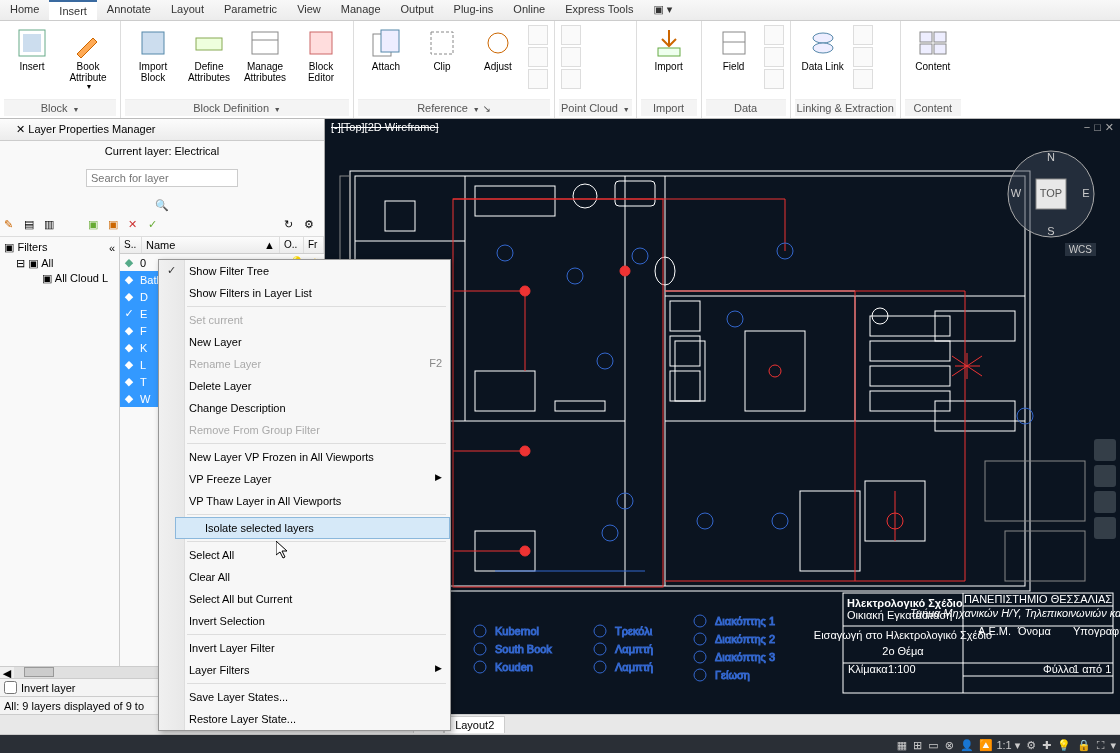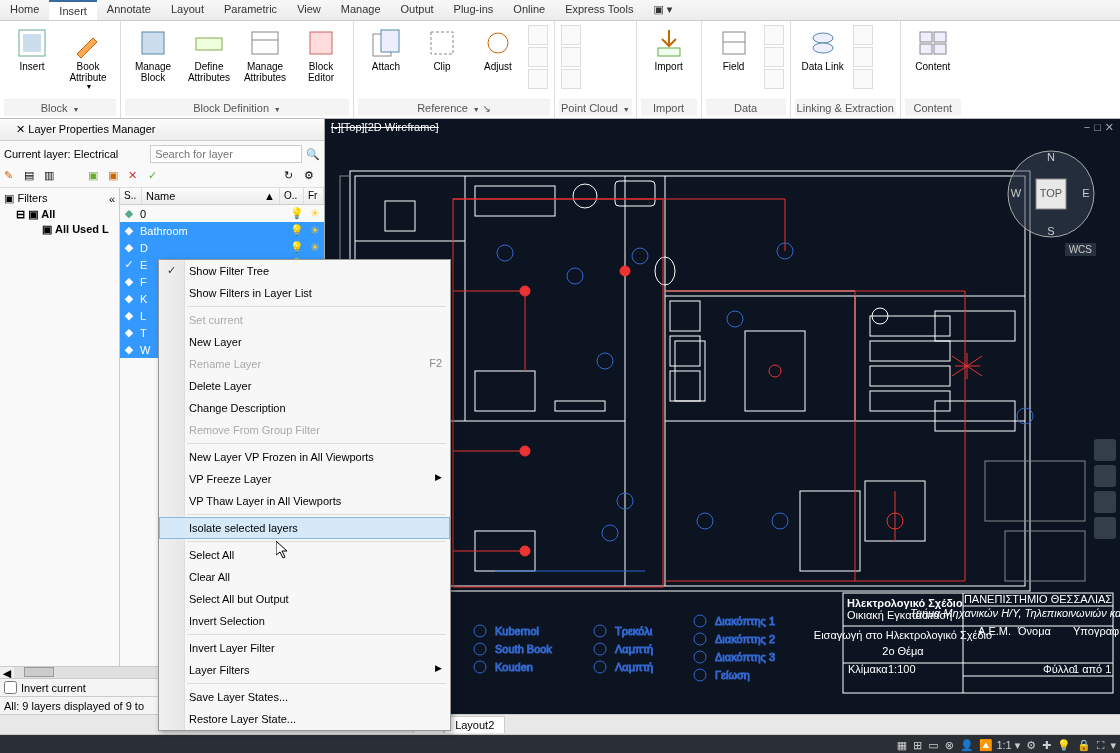--- a/index.html
+++ b/index.html
@@ -21,48 +21,48 @@
   .ribbon-small-btn { width: 20px; height: 20px; border: 1px solid #ddd; background: #fafafa; cursor: pointer; }
   .ribbon-group-label { text-align: center; font-size: 10px; color: #555; background: #f4f4f4; padding: 2px; border-top: 1px solid #eee; }
   .dropdown-arrow { font-size: 7px; margin-left: 2px; }
 
   
   .main-area { display: flex; height: 595px; }
   
   
   .layer-panel { width: 325px; display: flex; flex-direction: column; background: #f9f9f9; border-right: 1px solid #aaa; }
   .layer-panel-title { padding: 4px 16px; background: linear-gradient(to bottom, #fcfcfc, #ececec); border-bottom: 1px solid #ccc; font-size: 11px; }
-  .layer-search-row { display: flex; align-items: center; padding: 4px; gap: 4px; }
+  .layer-search-row { display: flex; align-items: center; padding: 4px; gap: 12px; flex-direction: column; }
   .layer-search-row input { flex: 1; padding: 2px 4px; border: 1px solid #ccc; font-size: 11px; background: #fff; }
   .layer-toolbar { display: flex; gap: 4px; padding: 2px 4px; border-bottom: 1px solid #ddd; }
   .layer-toolbar-icon { width: 16px; height: 16px; cursor: pointer; }
   .layer-body { display: flex; flex: 1; }
   .filter-tree { width: 120px; border-right: 1px solid #ccc; padding: 2px; }
   .filter-tree-header { display: flex; align-items: center; justify-content: space-between; padding: 2px; font-size: 11px; }
-  .tree-item { padding: 1px 2px 1px 14px; font-size: 11px; cursor: pointer; font-weight: bold; }
+  .tree-item { padding: 1px 2px 1px 14px; font-size: 11px; cursor: pointer; }
   .tree-item.indent { padding-left: 40px; }
   .layer-list { flex: 1; display: flex; flex-direction: column; }
   .layer-list-header { display: flex; background: linear-gradient(to bottom, #fcfcfc, #ececec); border-bottom: 1px solid #ccc; }
   .layer-col { padding: 2px 4px; border-right: 1px solid #ddd; font-size: 10px; overflow: hidden; white-space: nowrap; }
   .layer-row { display: flex; height: 17px; align-items: center; cursor: pointer; }
   .layer-row.selected { background: #3399ff; color: #fff; }
   .layer-row .icon-cell { width: 18px; text-align: center; }
   
   
   .canvas-area { flex: 1; position: relative; background: #0b1420; overflow: hidden; text-align: right; }
   .canvas-title { position: absolute; top: 2px; left: 6px; color: #fff; font-size: 11px; }
   .canvas-winbtns { position: absolute; top: 2px; right: 6px; color: #aaa; display: flex; gap: 4px; }
   .viewcube { position: absolute; top: 30px; right: 24px; width: 90px; height: 90px; }
   .nav-bar-right { position: absolute; right: 4px; top: 320px; display: flex; flex-direction: column; gap: 4px; }
   .nav-btn { width: 22px; height: 22px; background: rgba(80,90,100,0.6); border-radius: 3px; }
   
   
   .context-menu { position: absolute; left: 158px; top: 259px; width: 293px; background: #f7f7f7; border: 1px solid #979797; box-shadow: 2px 2px 6px rgba(0,0,0,0.3); z-index: 100; }
   .context-menu-item { padding: 4px 8px 4px 30px; font-size: 12px; cursor: pointer; position: relative; }
-  .context-menu-item.highlighted { background: #d6e9f8; border: 1px solid #8cb8dc; padding: 3px 7px 3px 29px; }
+  .context-menu-item.highlighted { background: #d6e9f8; border: 1px solid #8cb8dc; padding: 3px 7px 3px 29px; margin-left: 16px; }
   .context-menu-item.disabled { color: #aaa; }
   .context-menu-sep { height: 1px; background: #ddd; margin: 2px 4px 2px 28px; }
   .context-menu-check { position: absolute; left: 8px; color: #333; }
   .context-menu-shortcut { float: right; color: #888; }
   .context-menu-arrow { float: right; font-size: 9px; }
   .context-menu-iconbar { position: absolute; left: 0; top: 0; bottom: 0; width: 26px; background: linear-gradient(to right, #f0f0f0, #e8e8e8); border-right: 1px solid #ddd; }
 
   
   .status-row { display: flex; align-items: center; height: 18px; background: #f4f4f4; border-top: 1px solid #ccc; padding: 0 4px; font-size: 11px; }
   .status-row input { font-size: 11px; border: 1px solid #ccc; padding: 1px 2px; width: 70px; }
@@ -122,21 +122,21 @@
   </div>
 
   <div class="ribbon-group">
     <div class="ribbon-group-buttons">
       <div class="ribbon-big-btn">
           <div class="ribbon-big-icon">
             <svg width="30" height="30">
               <rect x="4" y="4" width="22" height="22" fill="#cde" stroke="#58a"></rect>
             </svg>
           </div>
-          <div class="ribbon-big-label">Manage Block</div>
+          <div class="ribbon-big-label">Import Block</div>
         </div>
       <div class="ribbon-big-btn">
           <div class="ribbon-big-icon">
             <svg width="30" height="30">
               <rect x="2" y="10" width="26" height="12" fill="#efd" stroke="#8a5"></rect>
             </svg>
           </div>
           <div class="ribbon-big-label">Define Attributes</div>
         </div>
       <div class="ribbon-big-btn">
@@ -302,21 +302,21 @@
       <span class="layer-toolbar-icon">↻</span>
       <span class="layer-toolbar-icon">⚙</span>
     </div>
     <div class="layer-body">
       <div class="filter-tree">
         <div class="filter-tree-header">
           <span>▣ <span>Filters</span></span>
           <span>«</span>
         </div>
         <div class="tree-item">⊟ ▣ <span>All</span></div>
-        <div class="tree-item indent">▣ <span>All Used L</span></div>
+        <div class="tree-item indent">▣ <span>All Cloud L</span></div>
       </div>
       <div class="layer-list">
         <div class="layer-list-header">
           <div class="layer-col" style="width:22px">S..</div>
           <div class="layer-col" style="flex:1"><span>Name</span> <span style="float:right">▲</span></div>
           <div class="layer-col" style="width:24px">O..</div>
           <div class="layer-col" style="width:20px">Fr</div>
         </div>
         <div id="layer-rows">
             <div class="layer-row">
@@ -378,21 +378,21 @@
     </div>
     <div style="height:12px; background:#f0f0f0; border-top:1px solid #ccc; display:flex;">
       <span style="width:14px;text-align:center">◀</span>
       <span style="flex:1; background:#e0e0e0; position:relative">
           <span style="position:absolute;left:10px;width:30px;height:10px;background:#ccc;border:1px solid #999;top:0"></span>
         </span>
       <span style="width:14px;text-align:center">▶</span>
     </div>
     <div class="status-row">
       <input type="checkbox" style="width: auto; margin-right: 4px;">
-      <span>Invert current</span>
+      <span>Invert layer</span>
       <span style="flex:1"></span>
       <span>«</span>
     </div>
     <div class="status-row">All: 9 layers displayed of 9 to</div>
   </div>
 
   <div class="canvas-area">
     <div class="canvas-title" style="text-decoration:line-through">[-][Top][2D Wireframe]</div>
     <div class="canvas-winbtns">
       <span>−</span>
@@ -596,21 +596,21 @@
     <div class="context-menu-item disabled"><span>Remove From Group Filter</span></div>
     <div class="context-menu-sep"></div>
     <div class="context-menu-item"><span>New Layer VP Frozen in All Viewports</span></div>
     <div class="context-menu-item"><span>VP Freeze Layer</span><span class="context-menu-arrow">▶</span></div>
     <div class="context-menu-item"><span>VP Thaw Layer in All Viewports</span></div>
     <div class="context-menu-sep"></div>
     <div class="context-menu-item highlighted"><span>Isolate selected layers</span></div>
     <div class="context-menu-sep"></div>
     <div class="context-menu-item"><span>Select All</span></div>
     <div class="context-menu-item"><span>Clear All</span></div>
-    <div class="context-menu-item"><span>Select All but Output</span></div>
+    <div class="context-menu-item"><span>Select All but Current</span></div>
     <div class="context-menu-item"><span>Invert Selection</span></div>
     <div class="context-menu-sep"></div>
     <div class="context-menu-item"><span>Invert Layer Filter</span></div>
     <div class="context-menu-item"><span>Layer Filters</span><span class="context-menu-arrow">▶</span></div>
     <div class="context-menu-sep"></div>
     <div class="context-menu-item"><span>Save Layer States...</span></div>
     <div class="context-menu-item"><span>Restore Layer State...</span></div>
   </div>
 
 <div class="cursor-arrow">

